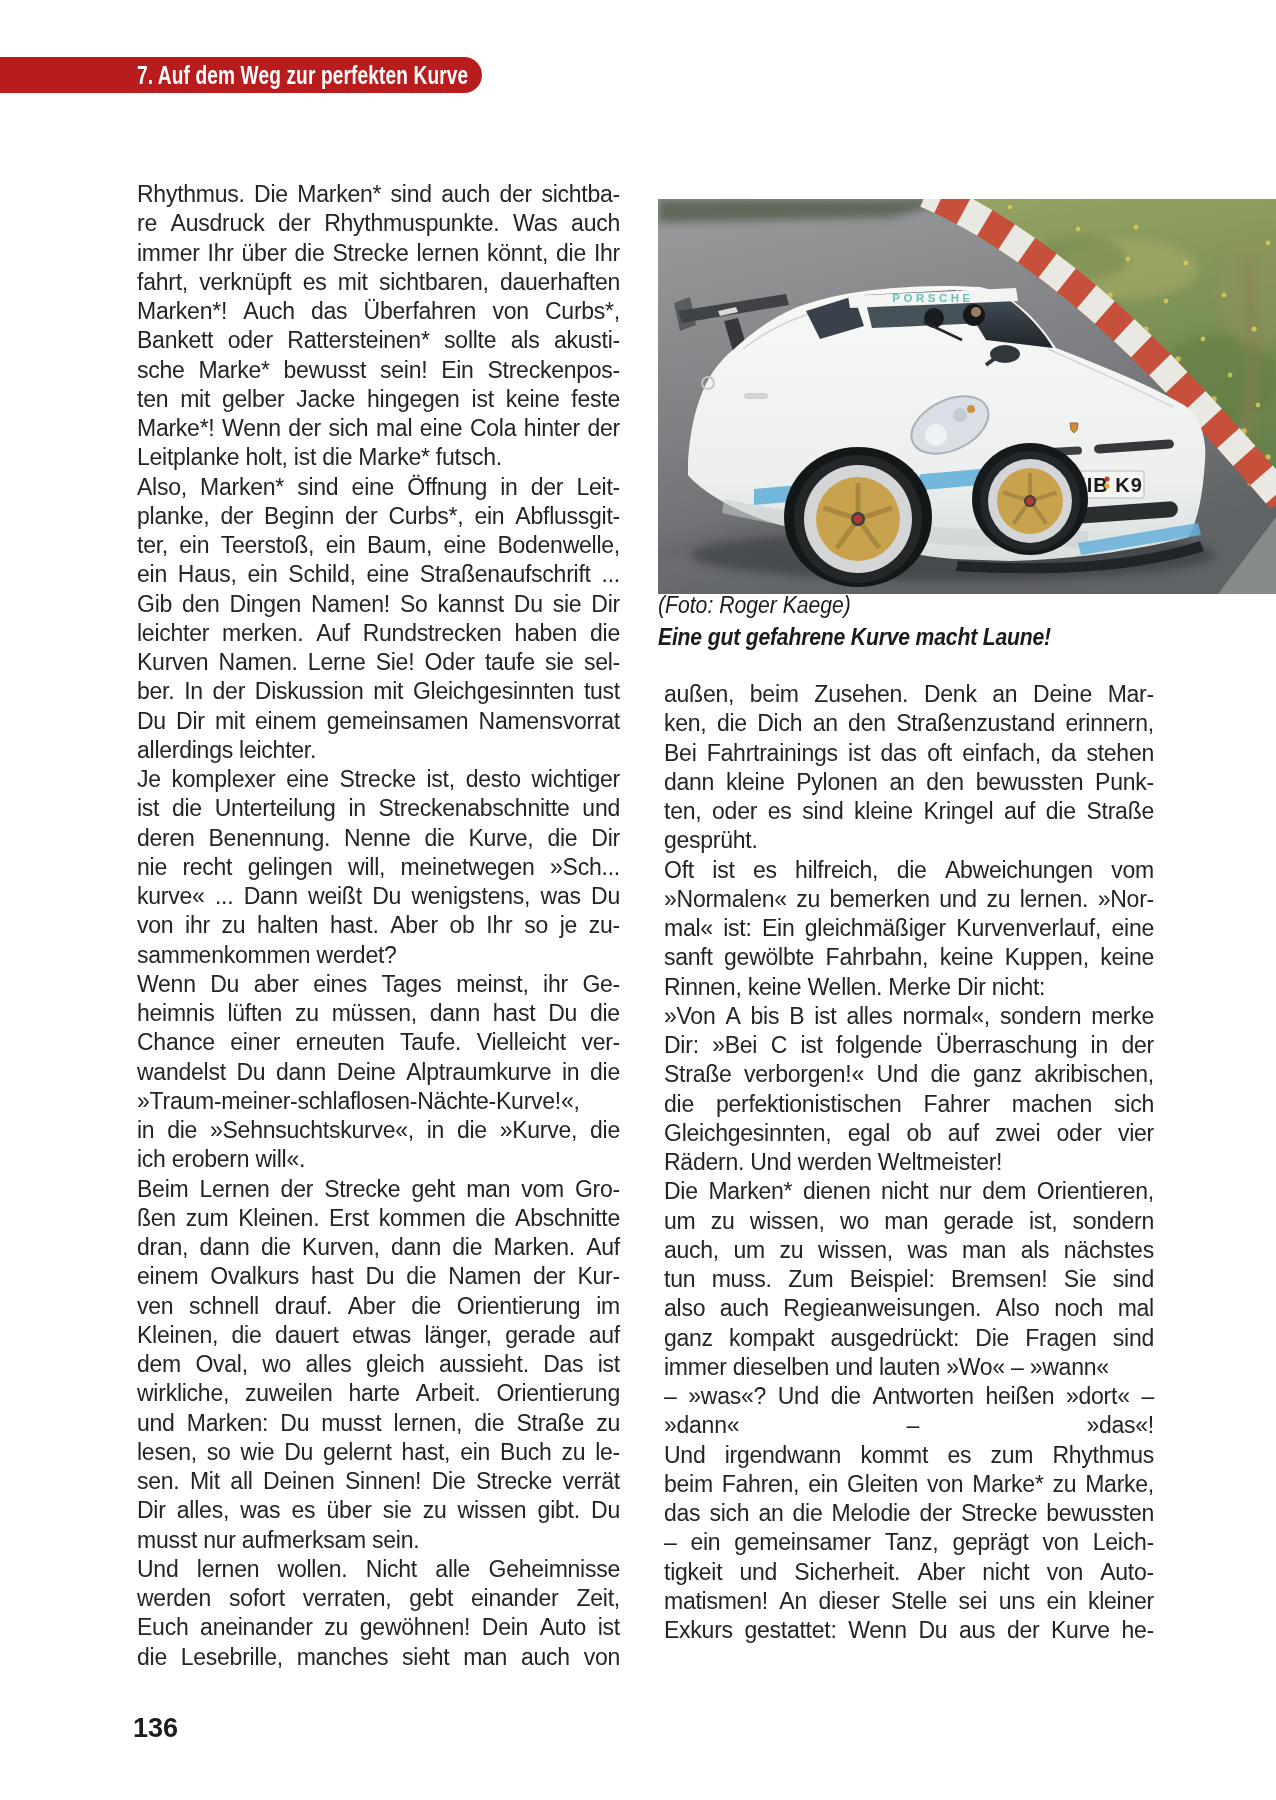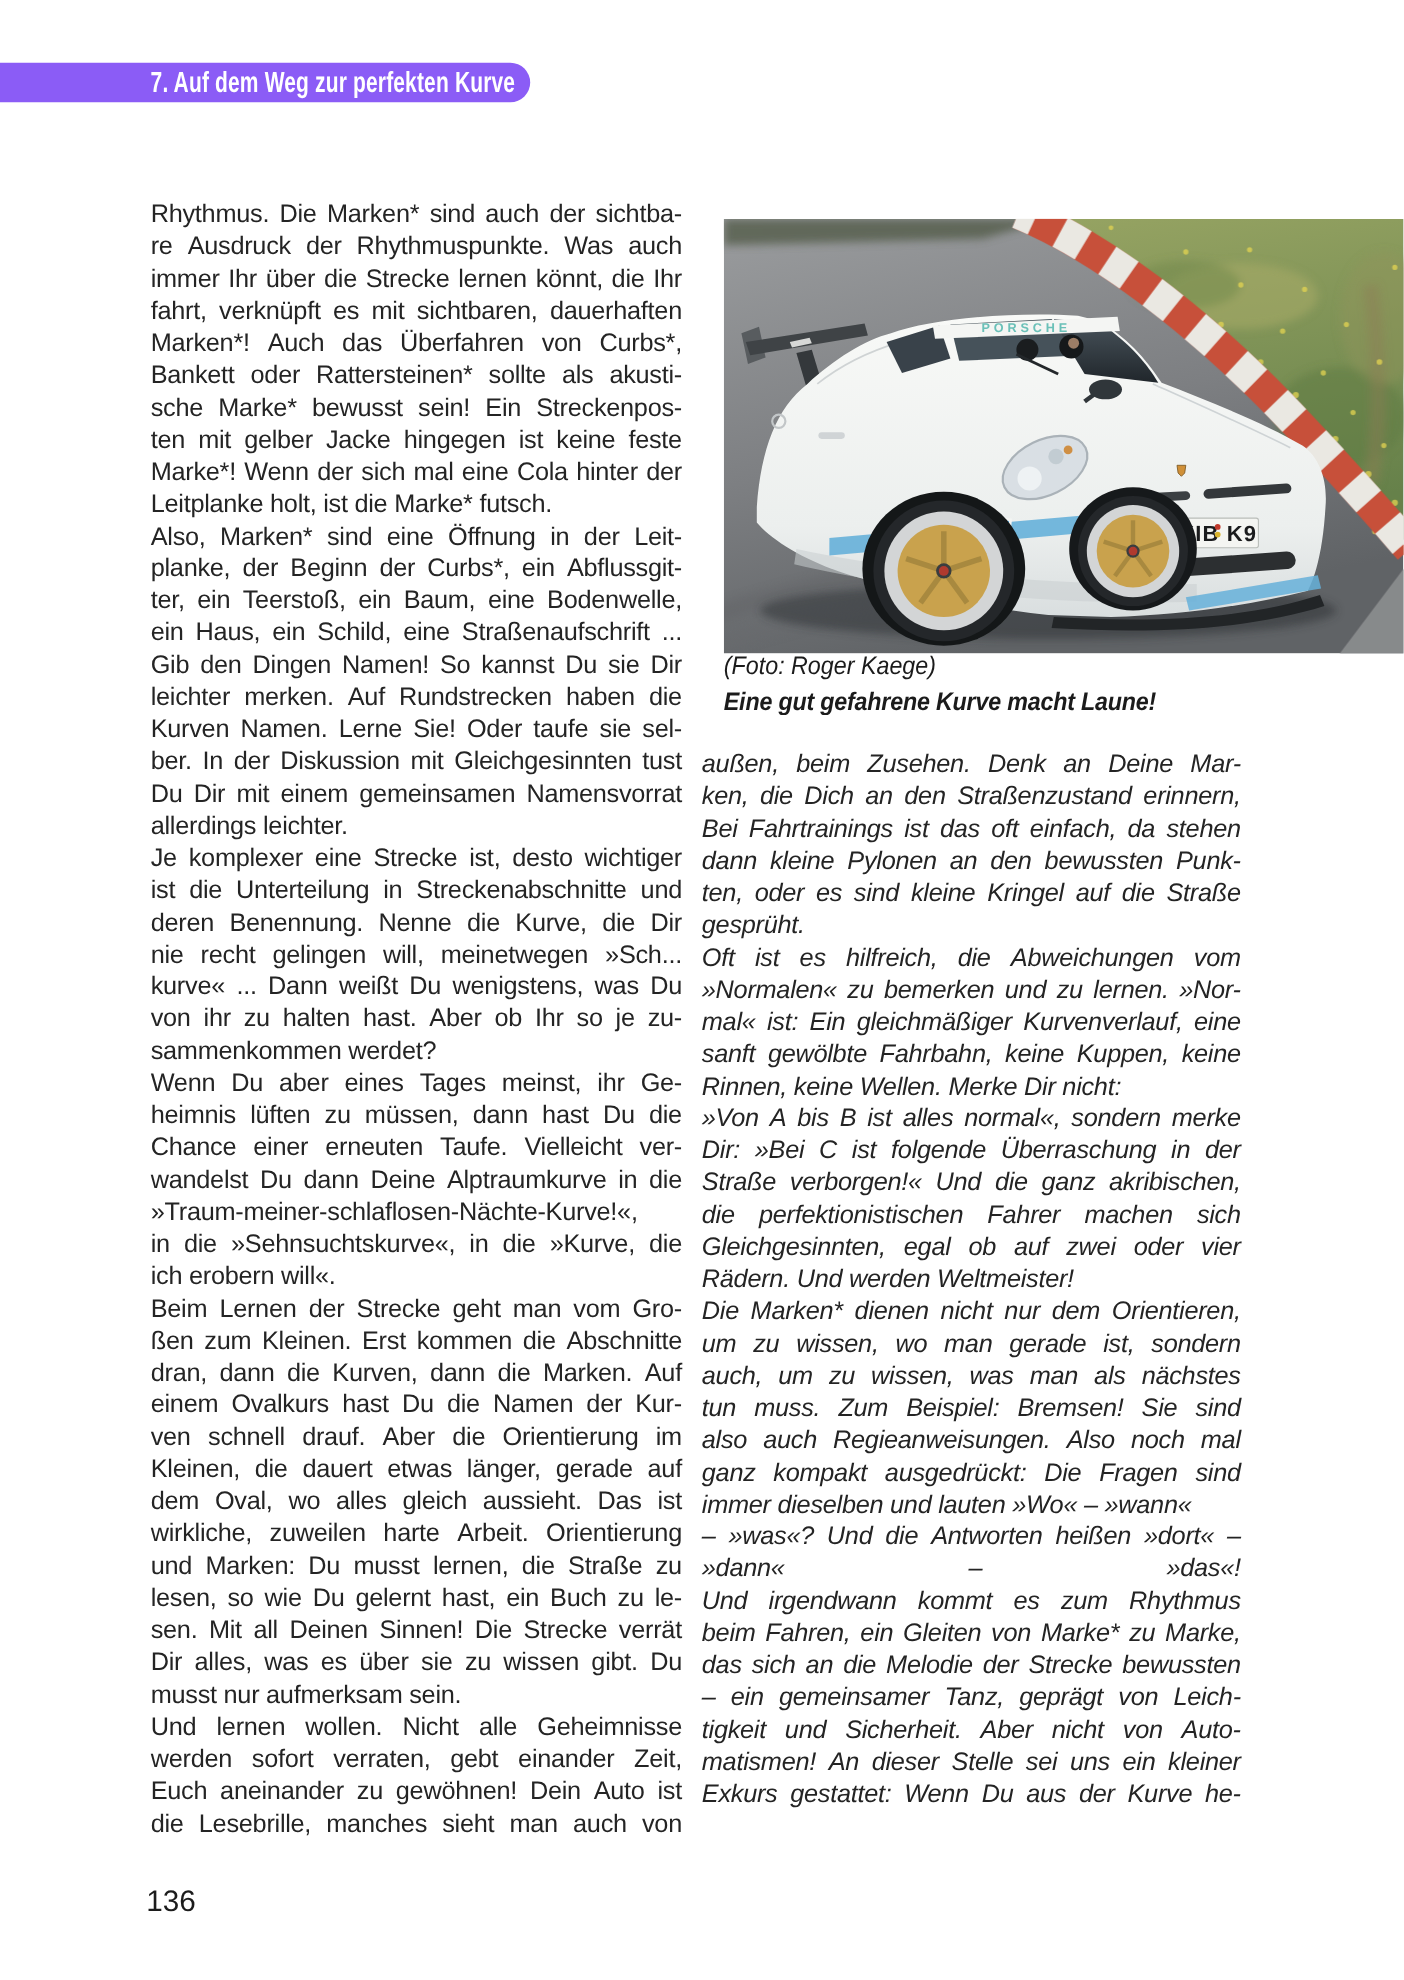--- a/index.html
+++ b/index.html
@@ -14,41 +14,41 @@
     padding-right:14px;box-sizing:border-box;
   }
   .badge-label{
     color:#fff;font-weight:bold;font-size:26.5px;white-space:nowrap;
     display:inline-block;transform:scaleX(.72);transform-origin:100% 50%;
     letter-spacing:.2px;
   }
   
   .col{position:absolute;font-size:23px;letter-spacing:-0.25px;color:#242424;}
   .col-left{left:137px;top:180px;width:483px;}
-  .col-right{left:638px;top:680px;width:490px;font-style:italic;}
+  .col-right{left:664px;top:680px;width:490px;}
   .line{height:29.25px;line-height:29.25px;white-space:nowrap;overflow:visible;}
   .line.just{display:flex;justify-content:space-between;white-space:normal;}
   
   .photo{position:absolute;left:658px;top:185px;width:618px;height:395px;margin-top:14px;}
   .photo svg{display:block;width:100%;height:100%;}
   
   .caption{position:absolute;left:658px;top:589px;width:520px;font-size:23px;color:#1b1b1b;}
   .caption .cap-line{display:block;line-height:32px;}
   .caption .cap-inner{display:inline-block;transform:scaleX(.92);transform-origin:0 50%;white-space:nowrap;}
   .cap-title{font-weight:bold;font-style:italic;letter-spacing:-0.2px;}
   .cap-credit{font-style:italic;}
   
-  .pagenum{position:absolute;left:133px;top:1712px;font-size:27px;font-weight:normal;color:#1c1c1c;line-height:32px;}
+  .pagenum{position:absolute;left:133px;top:1712px;font-size:27px;font-weight:bold;color:#1c1c1c;line-height:32px;}
 </style>
 </head>
 <body>
 
 <div class="page">
 
-  <div class="badge" style="background:#8b5cf6;text-align:center;">
+  <div class="badge" style="background:#b91c1c;text-align:center;">
     <span class="badge-label">7. Auf dem Weg zur perfekten Kurve</span>
   </div>
 
   <div class="col col-left">
       <div class="line just">
         <span>Rhythmus.</span>
         <span>Die</span>
         <span>Marken*</span>
         <span>sind</span>
         <span>auch</span>

